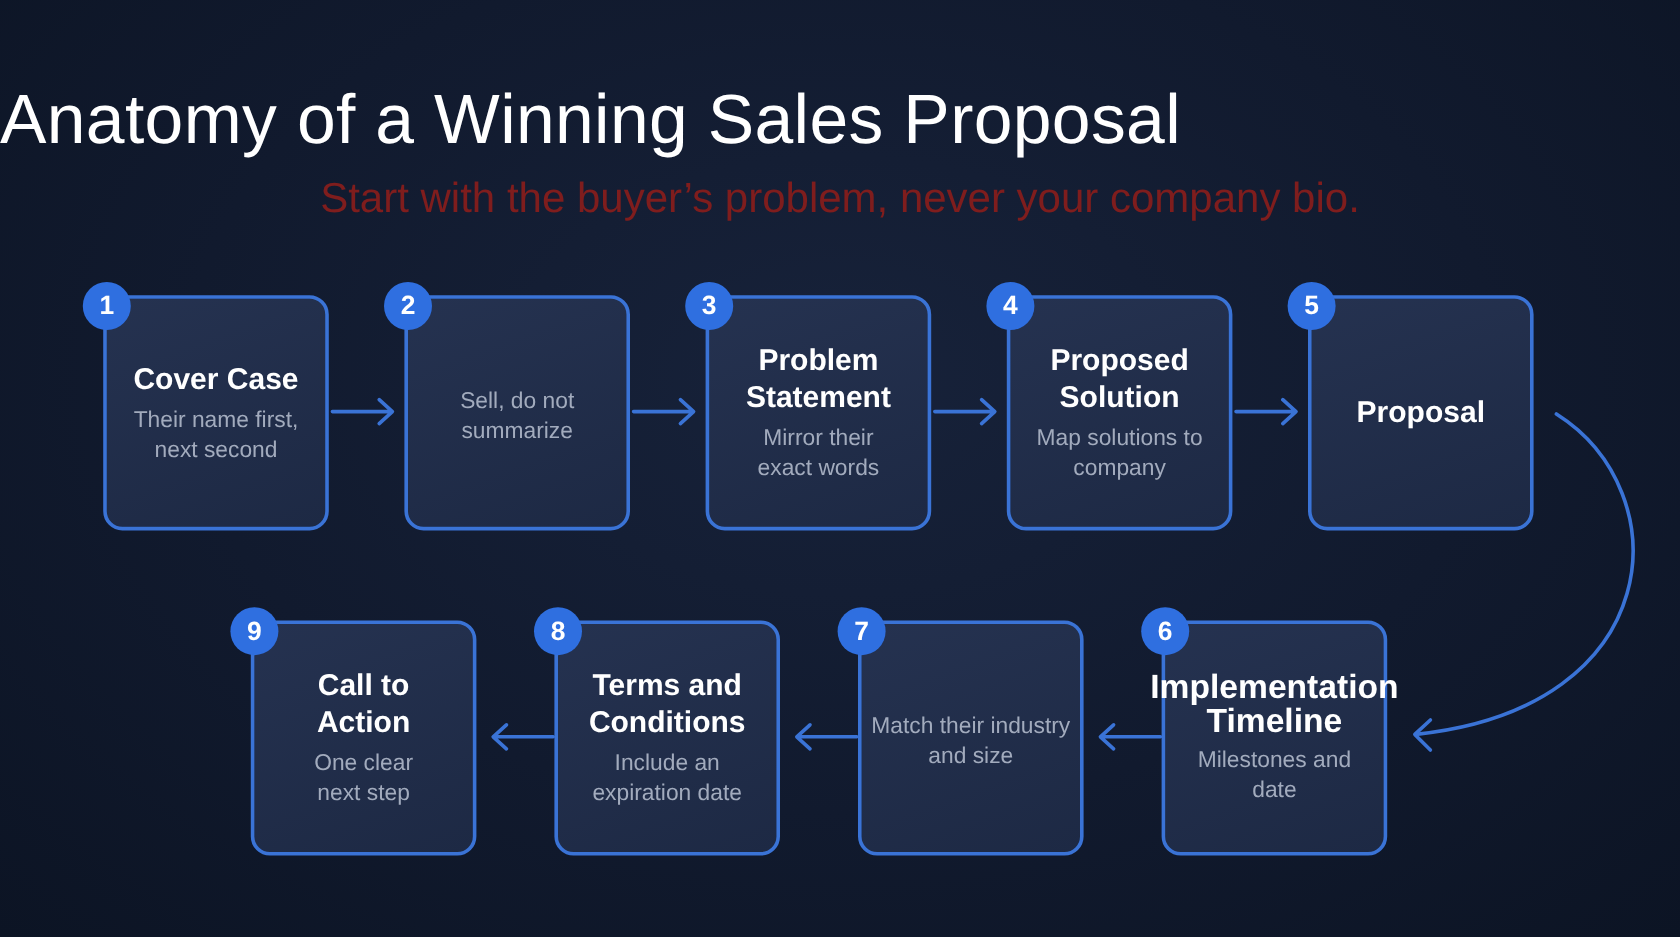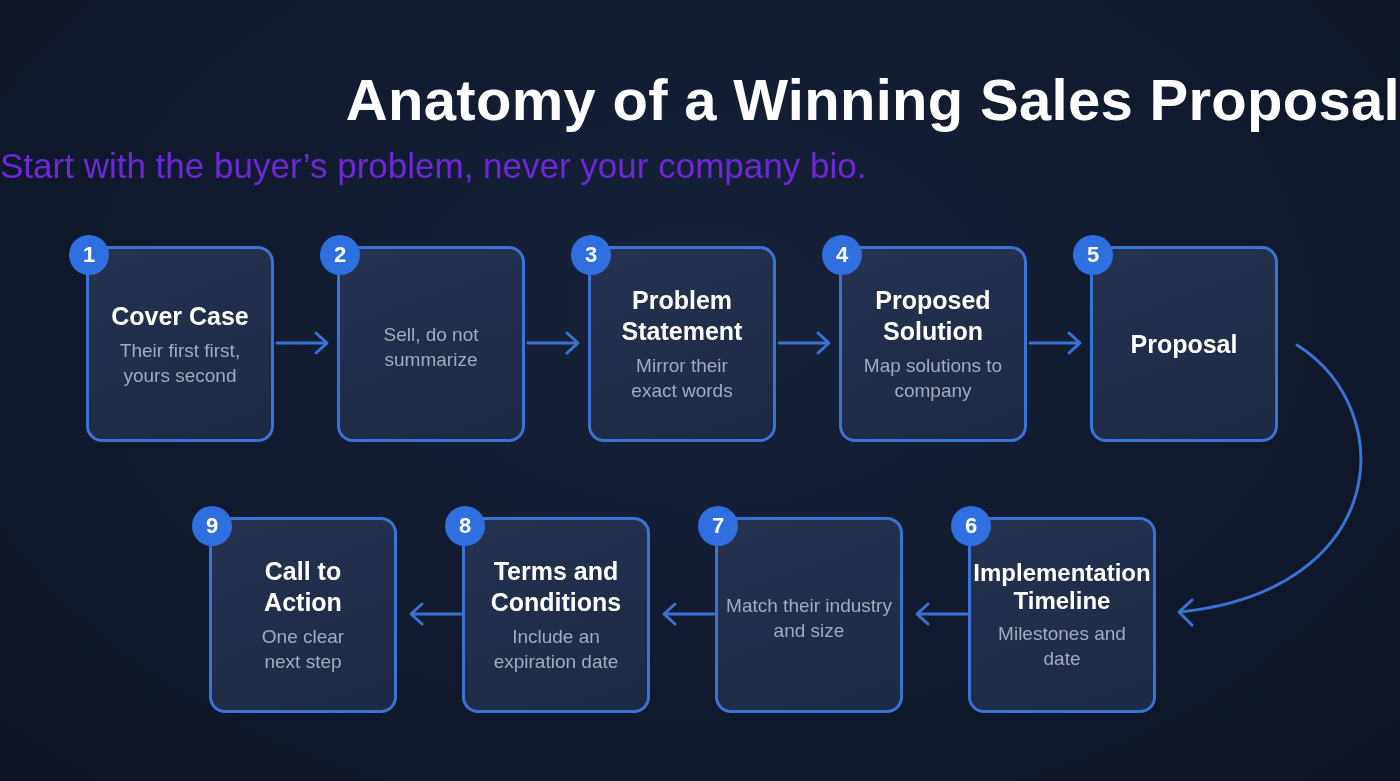--- a/index.html
+++ b/index.html
@@ -1,20 +1,20 @@
 <!DOCTYPE html>
 <html><head>
 <meta charset="utf-8">
 <style>
   html,body{margin:0;padding:0;}
   body{width:1400px;height:781px;overflow:hidden;position:relative;
     background:radial-gradient(ellipse at 50% 40%, #17223a 0%, #111a2e 55%, #0c1424 100%);
     font-family:"Liberation Sans", "DejaVu Sans", sans-serif;color:#fff;}
-  .title{position:absolute;left:0;width:1400px;top:66px;text-align:right;font-size:58px;font-weight:700;letter-spacing:0.3px;color:#ffffff;}
-  .subtitle{position:absolute;left:0;width:1400px;top:146px;text-align:left;font-size:35px;color:#6d28d9;}
+  .title{position:absolute;left:0;width:1400px;top:66px;text-align:left;font-size:58px;font-weight:400;letter-spacing:0.3px;color:#ffffff;}
+  .subtitle{position:absolute;left:0;width:1400px;top:146px;text-align:center;font-size:35px;color:#7f1d1d;}
   .step{position:absolute;width:188px;height:196px;border:3px solid #3a73d6;border-radius:16px;
     background:linear-gradient(160deg,#253250 0%,#1d2944 100%);box-sizing:border-box;
     display:flex;flex-direction:column;justify-content:center;align-items:center;text-align:center;}
   .badge{position:absolute;left:-20px;top:-14px;width:40px;height:40px;border-radius:50%;
     background:#2f6fe0;color:#fff;font-weight:700;font-size:22px;display:flex;align-items:center;justify-content:center;}
   .step-title{font-size:25px;font-weight:700;line-height:31px;color:#fff;padding:0 4px;}
   .step-desc{font-size:19px;line-height:25px;color:#a2abbd;margin-top:6px;}
   .arrows{position:absolute;left:0;top:0;}
 </style>
 </head>
@@ -36,21 +36,21 @@
 
     <path d="M967 614 H918 M928 604 L917 614 L928 624"></path>
     <path d="M714 614 H665 M675 604 L664 614 L675 624"></path>
     <path d="M461 614 H412 M422 604 L411 614 L422 624"></path>
   </g>
 </svg>
 
 <div class="step" style="left:86px;top:246px;">
   <div class="badge">1</div>
   <div class="step-title">Cover Case</div>
-  <div class="step-desc" style="width:170px">Their first first, yours second</div>
+  <div class="step-desc" style="width:170px">Their name first, next second</div>
 </div>
 <div class="step" style="left:337px;top:246px;">
   <div class="badge">2</div>
   <div class="step-desc" style="width:130px">Sell, do not summarize</div>
 </div>
 <div class="step" style="left:588px;top:246px;">
   <div class="badge">3</div>
   <div class="step-title" style="width:140px">Problem Statement</div>
   <div class="step-desc" style="width:130px">Mirror their exact words</div>
 </div>
@@ -59,21 +59,21 @@
   <div class="step-title" style="width:130px">Proposed Solution</div>
   <div class="step-desc" style="width:145px">Map solutions to company</div>
 </div>
 <div class="step" style="left:1090px;top:246px;">
   <div class="badge">5</div>
   <div class="step-title">Proposal</div>
 </div>
 
 <div class="step" style="left:968px;top:517px;">
   <div class="badge">6</div>
-  <div class="step-title" style="font-size:24px;line-height:28px">Implementation Timeline</div>
+  <div class="step-title" style="font-size:28px;line-height:28px">Implementation Timeline</div>
   <div class="step-desc" style="width:150px">Milestones and date</div>
 </div>
 <div class="step" style="left:715px;top:517px;">
   <div class="badge">7</div>
   <div class="step-desc" style="width:172px">Match their industry and size</div>
 </div>
 <div class="step" style="left:462px;top:517px;">
   <div class="badge">8</div>
   <div class="step-title" style="width:150px">Terms and Conditions</div>
   <div class="step-desc" style="width:155px">Include an expiration date</div>

